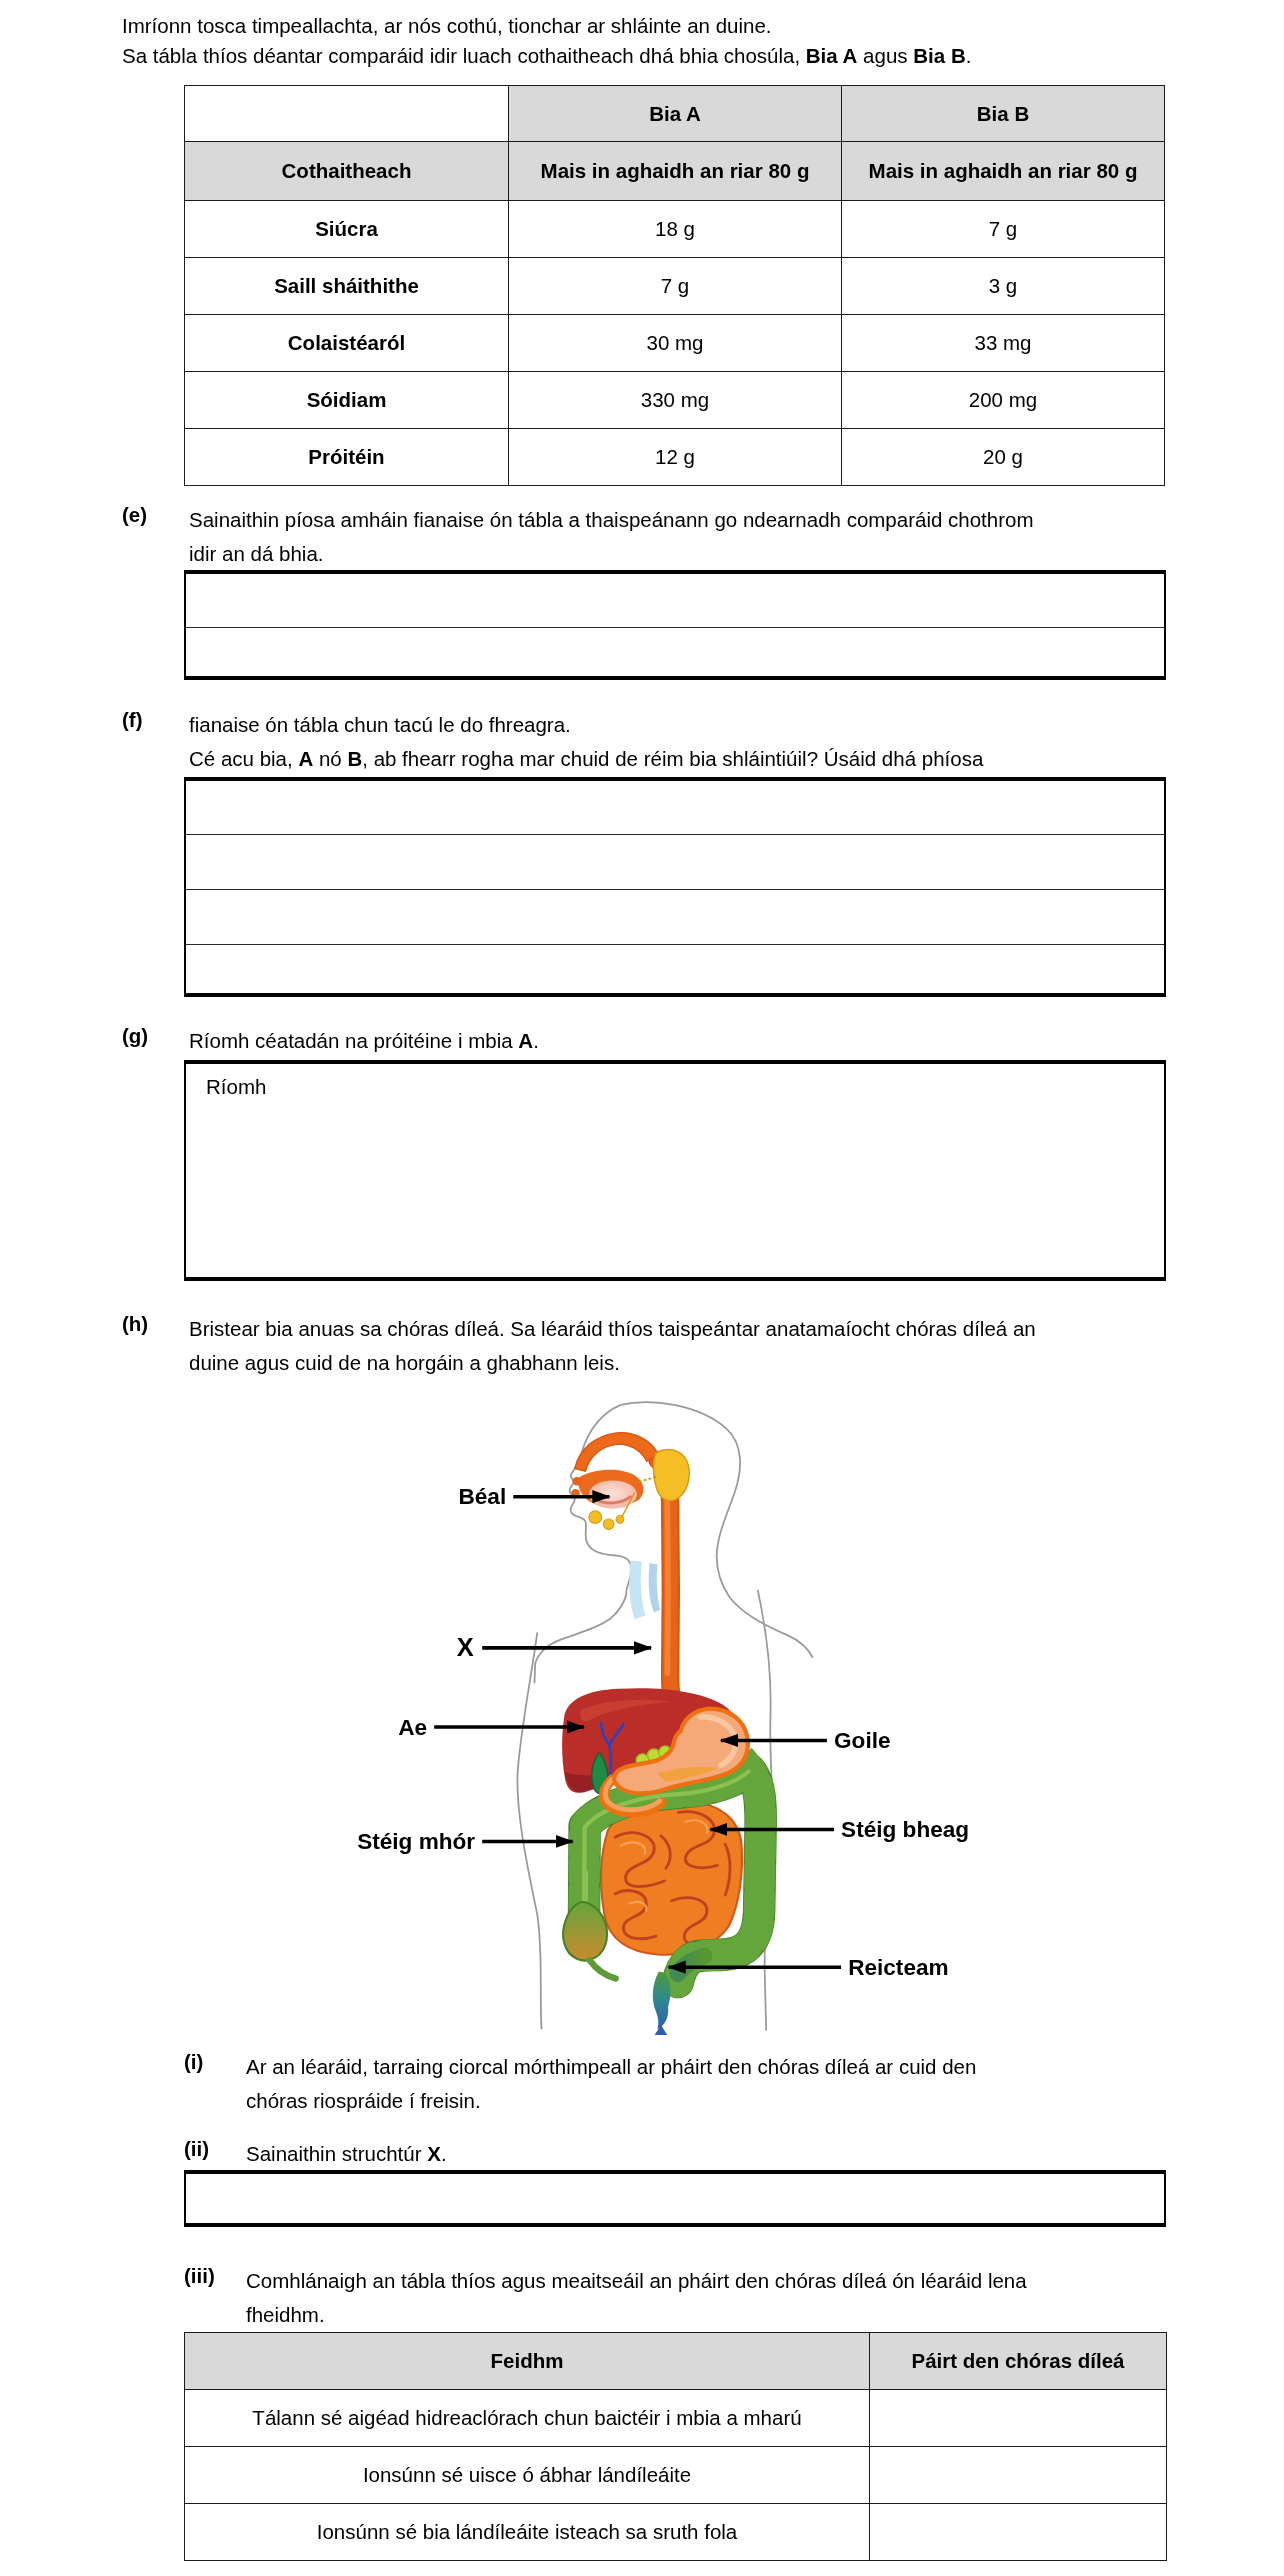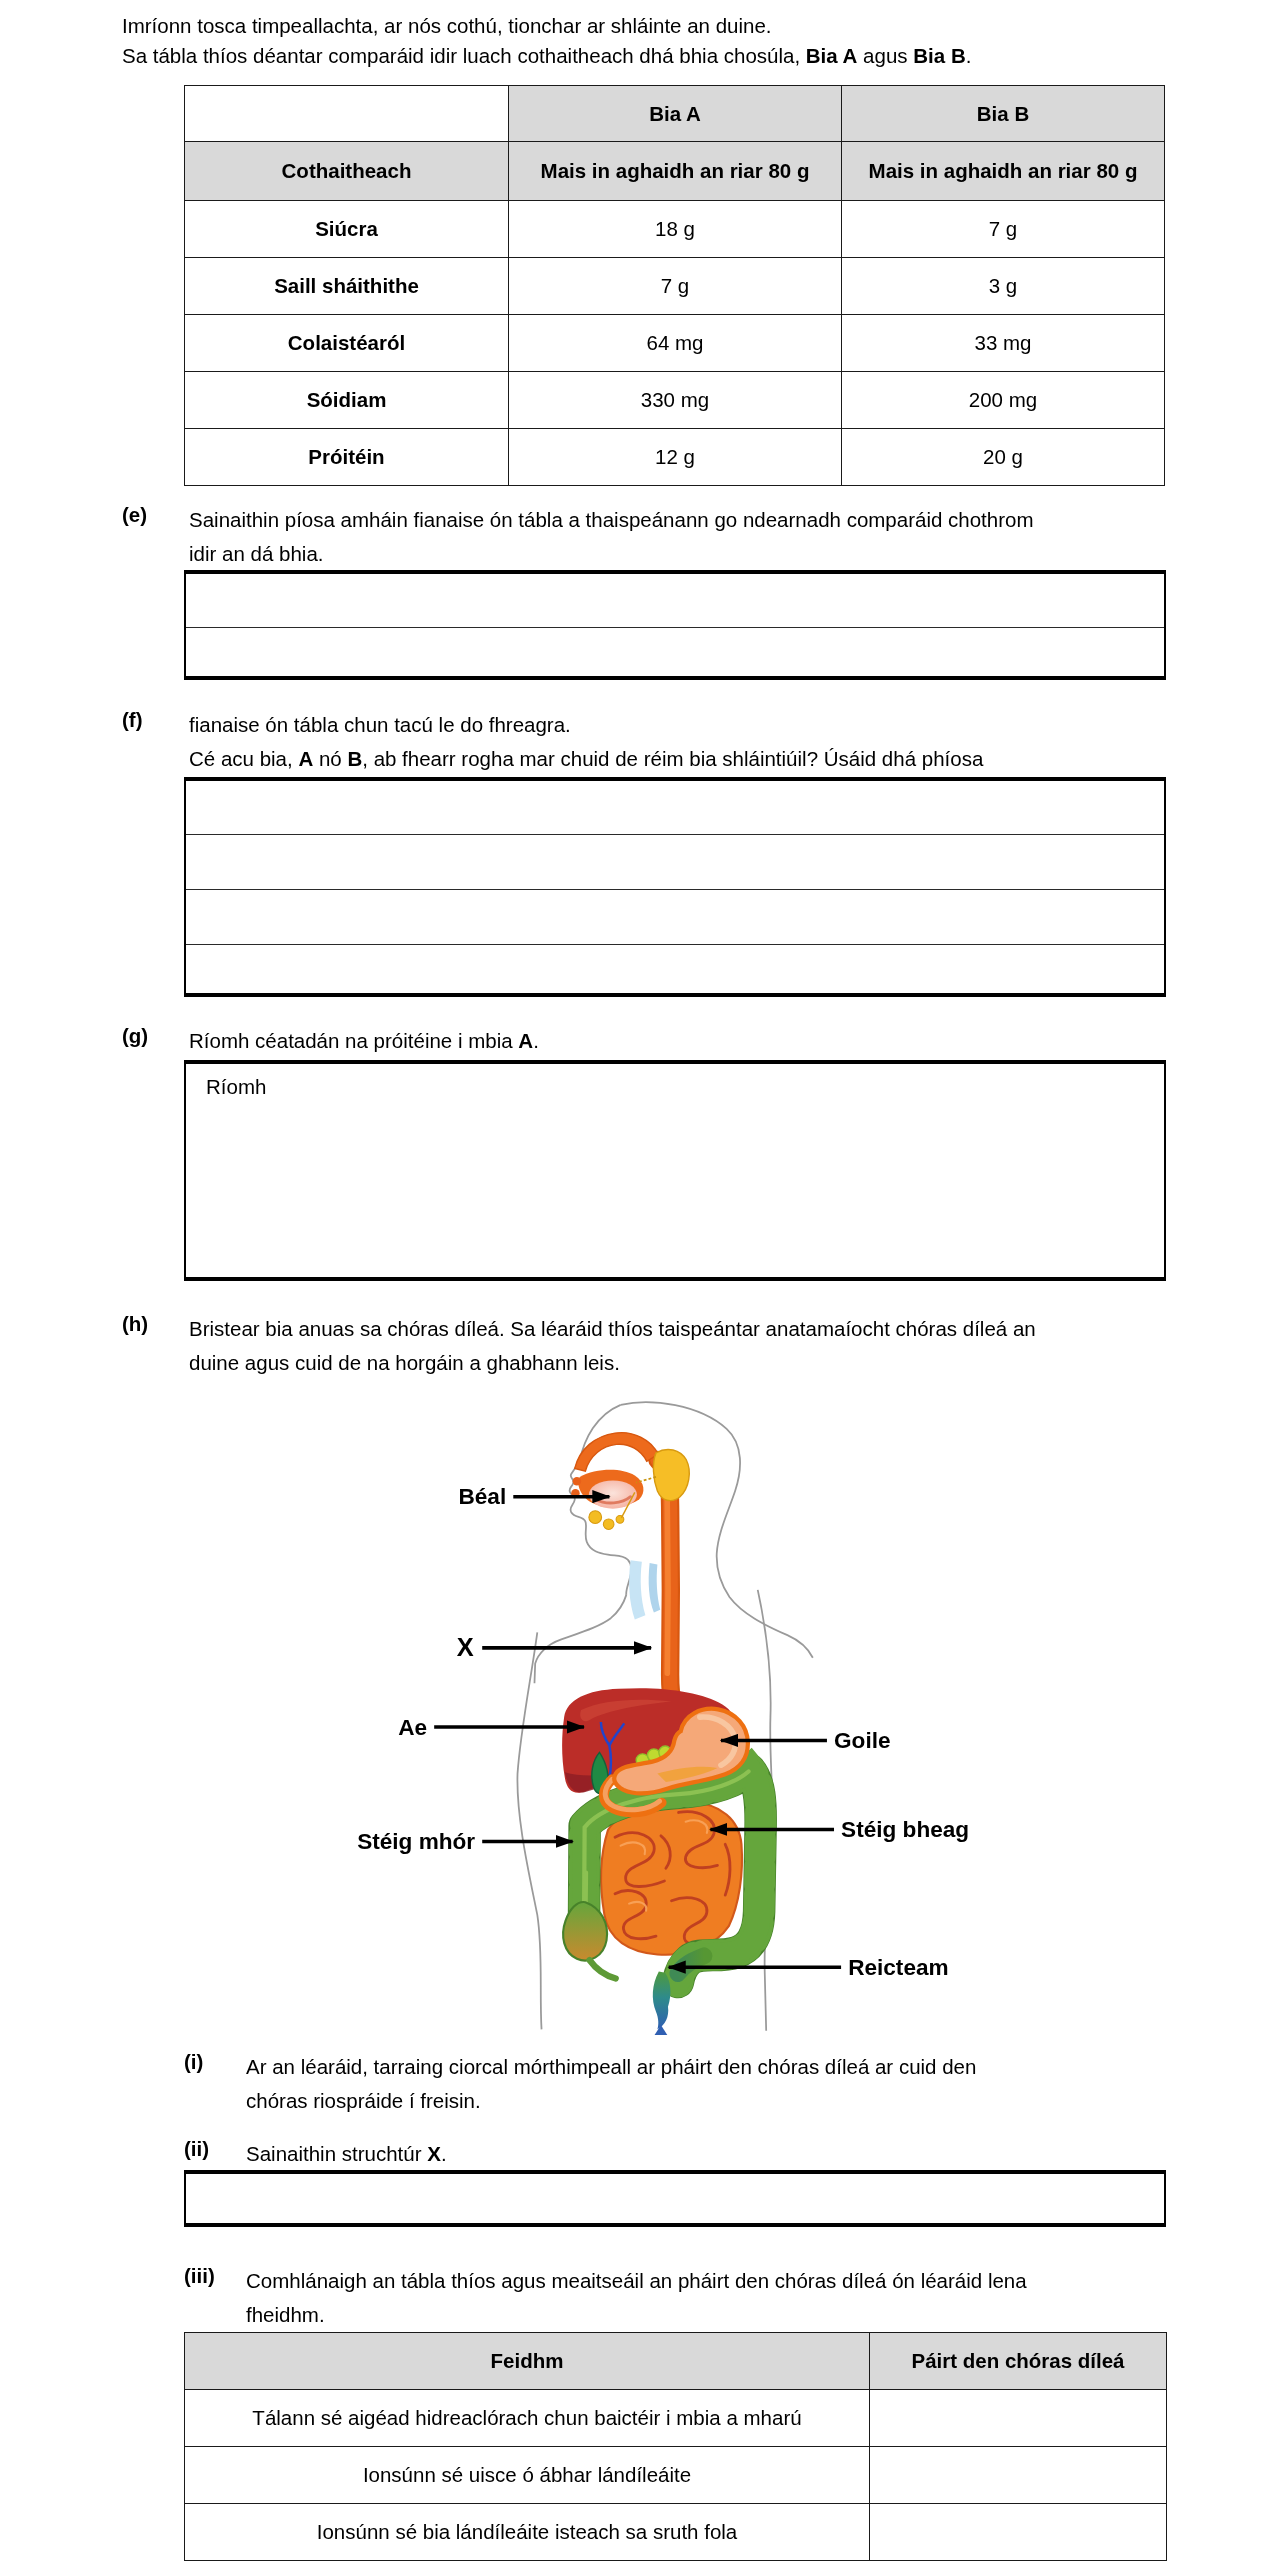--- a/index.html
+++ b/index.html
@@ -63,21 +63,21 @@
       <td>18 g</td>
       <td class="or">7 g</td>
     </tr>
     <tr style="height:57px">
       <td class="bold ol">Saill sháithithe</td>
       <td>7 g</td>
       <td class="or">3 g</td>
     </tr>
     <tr style="height:57px">
       <td class="bold ol">Colaistéaról</td>
-      <td>64 mg</td>
+      <td>30 mg</td>
       <td class="or">33 mg</td>
     </tr>
     <tr style="height:57px">
       <td class="bold ol">Sóidiam</td>
       <td>330 mg</td>
       <td class="or">200 mg</td>
     </tr>
     <tr style="height:57px">
       <td class="bold ol ob">Próitéin</td>
       <td class="ob">12 g</td>

